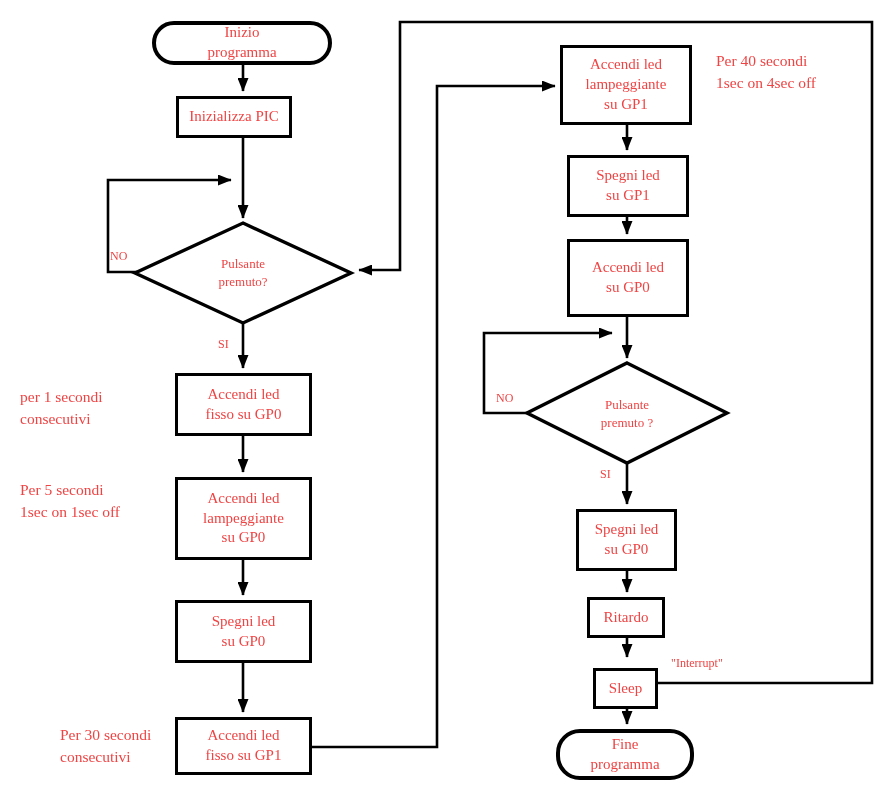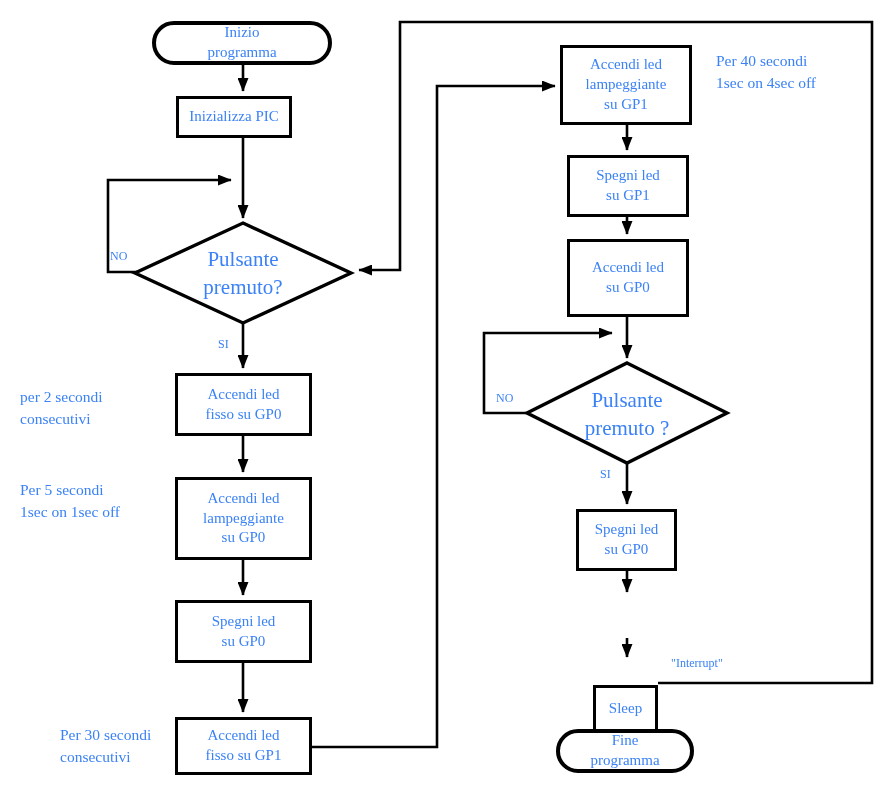--- a/index.html
+++ b/index.html
@@ -1,29 +1,29 @@
 <!DOCTYPE html>
 <html><head>
 <meta charset="utf-8">
 <style>
   html,body { margin:0; padding:0; background:#ffffff; }
   .canvas {
     position:relative; width:895px; height:800px; background:#ffffff;
-    font-family:"Liberation Serif", serif; color:#3b82f6; overflow:hidden;
+    font-family:"Liberation Serif", serif; color:#ef4444; overflow:hidden;
   }
   svg.wires { position:absolute; left:0; top:0; width:895px; height:800px; }
   .node {
     position:absolute; box-sizing:border-box; border:3px solid #000;
     background:#ffffff; display:flex; align-items:center; justify-content:center;
     text-align:center; white-space:pre-line; font-size:15px; line-height:1.32;
   }
   .terminator { border-radius:24px; border-width:4px; }
   .diamond-label {
     position:absolute; display:flex; align-items:center; justify-content:center;
-    text-align:center; white-space:pre-line; font-size:21px; line-height:1.35;
+    text-align:center; white-space:pre-line; font-size:13px; line-height:1.35;
     background:transparent;
   }
   .note {
     position:absolute; white-space:pre-line; font-size:15.5px; line-height:1.4;
   }
   .edge-label { position:absolute; font-size:12px; }
 </style>
 </head>
 <body>
 
@@ -92,37 +92,38 @@
 
   <div class="node" style="left:567px; top:239px; width:122px; height:78px;">Accendi led
 su GP0</div>
 
   <div class="diamond-label" style="left:547px; top:388px; width:160px; height:52px;">Pulsante
 premuto ?</div>
 
   <div class="node" style="left:576px; top:509px; width:101px; height:62px;">Spegni led
 su GP0</div>
 
+  <div class="node" style="left:587px; top:597px; width:78px; height:41px;">Ritardo</div>
 
-  <div class="node" style="left:593px; top:685px; width:65px; height:47px;">Sleep</div>
+  <div class="node" style="left:593px; top:668px; width:65px; height:41px;">Sleep</div>
 
-  <div class="node terminator" style="left:556px; top:729px; width:138px; height:44px;">Fine
+  <div class="node terminator" style="left:556px; top:729px; width:138px; height:51px;">Fine
 programma</div>
 
   <div class="edge-label" style="left:110px; top:249px;">NO</div>
 
   <div class="edge-label" style="left:218px; top:337px;">SI</div>
 
   <div class="edge-label" style="left:496px; top:391px;">NO</div>
 
   <div class="edge-label" style="left:600px; top:467px;">SI</div>
 
   <div class="edge-label" style="left:671px; top:656px;">"Interrupt"</div>
 
-  <div class="note" style="left:20px; top:386px;">per 2 secondi
+  <div class="note" style="left:20px; top:386px;">per 1 secondi
 consecutivi</div>
 
   <div class="note" style="left:20px; top:479px;">Per 5 secondi
 1sec on 1sec off</div>
 
   <div class="note" style="left:20px; top:724px;margin-left:40px;">Per 30 secondi
 consecutivi</div>
 
   <div class="note" style="left:716px; top:50px;">Per 40 secondi
 1sec on 4sec off</div>

